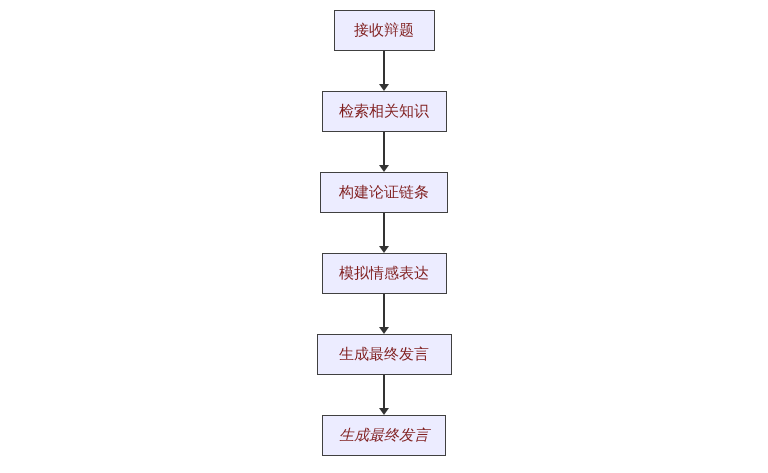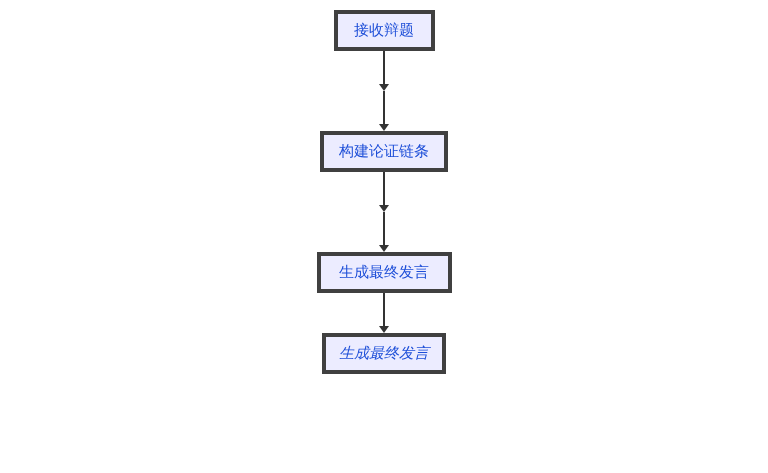--- a/index.html
+++ b/index.html
@@ -21,22 +21,22 @@
     left: 0;
     width: 100%;
     display: flex;
     flex-direction: column;
     align-items: center;
   }
   .node {
     box-sizing: border-box;
     height: 41px;
     background: #ececff;
-    border: 4px solid #404040;
-    color: #1d4ed8;
+    border: 1px solid #404040;
+    color: #7f1d1d;
     font-size: 15px;
     display: flex;
     align-items: center;
     justify-content: center;
     text-align: center;
     white-space: nowrap;
   }
   .n1 { width: 101px; }
   .n2 { width: 125px; }
   .n3 { width: 128px; }
@@ -68,33 +68,35 @@
 <div class="canvas">
   <div class="flow">
 
     <div class="node n1">接收辩题</div>
 
     <div class="arrow">
       <div class="arrow-line"></div>
       <div class="arrow-head"></div>
     </div>
 
+    <div class="node n2">检索相关知识</div>
 
     <div class="arrow">
       <div class="arrow-line"></div>
       <div class="arrow-head"></div>
     </div>
 
     <div class="node n3">构建论证链条</div>
 
     <div class="arrow">
       <div class="arrow-line"></div>
       <div class="arrow-head"></div>
     </div>
 
+    <div class="node n4">模拟情感表达</div>
 
     <div class="arrow">
       <div class="arrow-line"></div>
       <div class="arrow-head"></div>
     </div>
 
     <div class="node n5">生成最终发言</div>
 
     <div class="arrow">
       <div class="arrow-line"></div>

